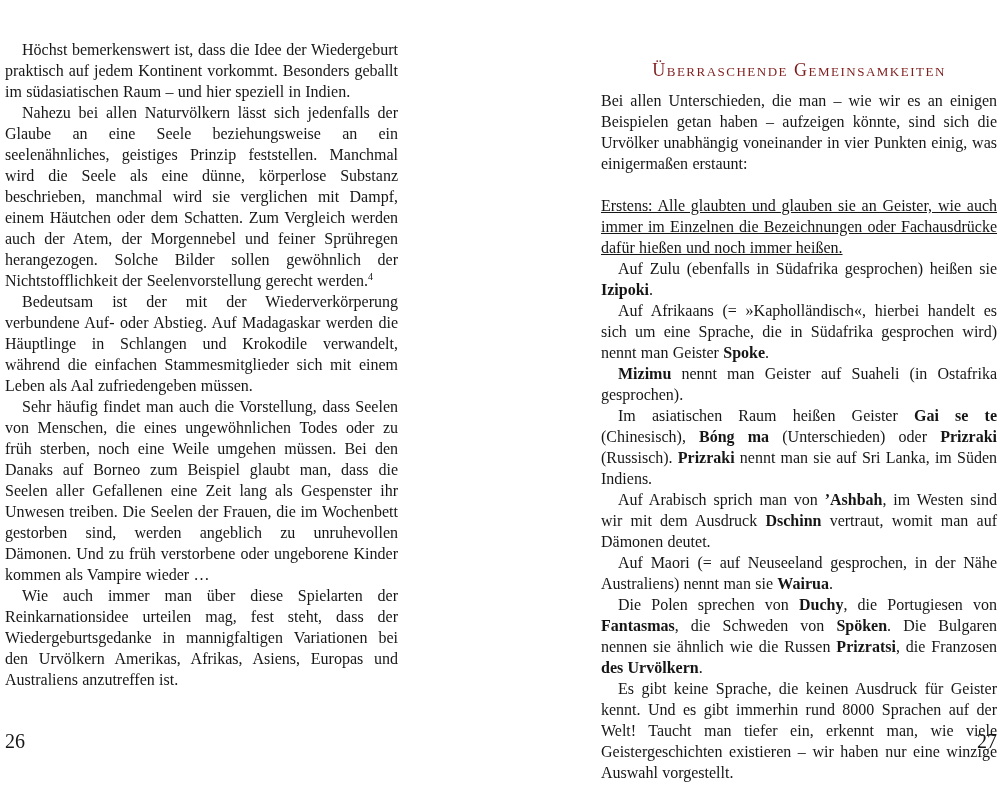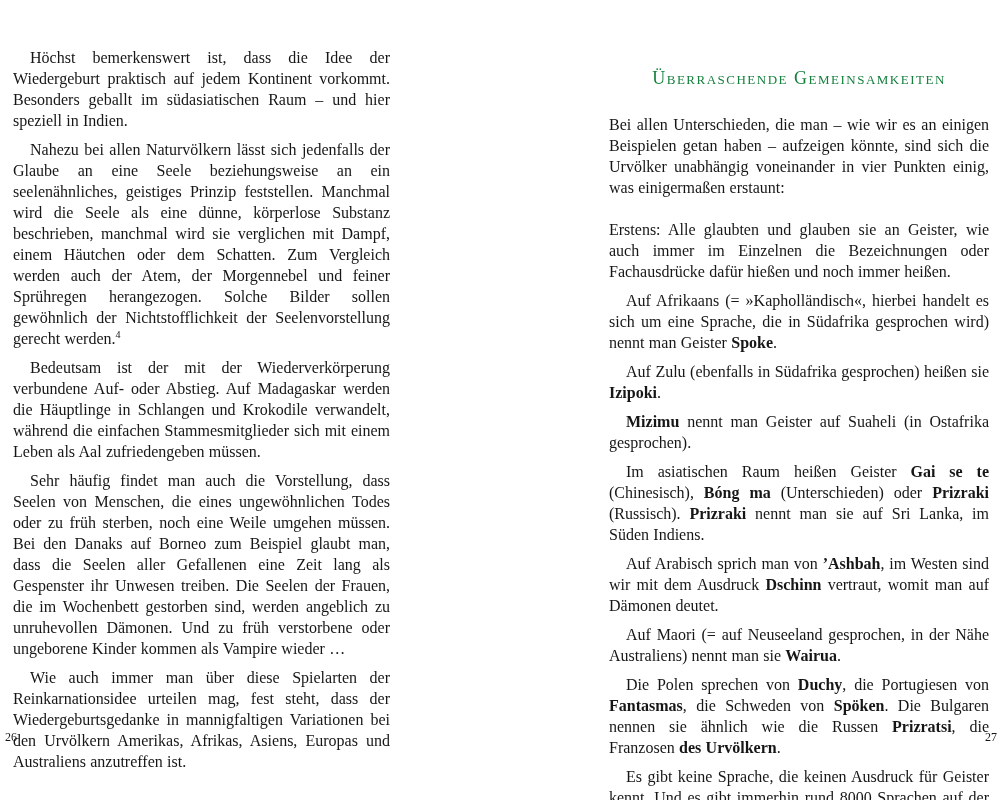--- a/index.html
+++ b/index.html
@@ -10,51 +10,51 @@
       background: #ffffff;
       font-family: "Liberation Serif", "DejaVu Serif", serif;
       color: #161616;
       overflow: hidden;
     }
     .spread { position: relative; width: 1000px; height: 800px; background: #ffffff; }
     .page { position: absolute; top: 0; height: 800px; }
     .page.left { left: 5px; width: 393px; }
     .page.right { left: 601px; width: 396px; }
     .page.left .text-block { position: absolute; top: 39px; left: 0; right: 0; }
-    .page.right .text-block { position: absolute; top: 106px; left: 0; right: 0; }
+    .page.right .text-block { position: absolute; top: 90px; left: 0; right: 0; }
     .chapter-heading {
       position: absolute;
       top: 56px;
       left: 0;
       right: 0;
-      margin: 12px;
+      margin: 4px;
       text-align: center;
       font-size: 18px;
       font-weight: normal;
       font-variant: small-caps;
       letter-spacing: 1.5px;
-      color: #15803d;
+      color: #7f1d1d;
     }
     .para {
-      margin: 8px;
+      margin: 0;
       text-align: justify;
       font-size: 16px;
       line-height: 21px;
       hyphens: auto;
       -webkit-hyphens: auto;
       word-spacing: 0.02em;
     }
     .para.indent { text-indent: 17px; }
-    .para.space-before { margin-top: 21px; }
+    .para.space-before { margin-top: 21px; text-decoration: underline; }
     .para sup { font-size: 10px; line-height: 0; vertical-align: super; }
     .para b { font-weight: bold; }
     .page-number {
       position: absolute;
       top: 730px;
-      font-size: 12px;
+      font-size: 20px;
       color: #161616;
     }
     .pn-left { left: 0; text-align: left; }
     .pn-right { right: 0; text-align: left; }
   </style>
 </head>
 <body>
 
 <div class="spread">
 
@@ -67,22 +67,22 @@
         <p class="para indent"><span>Wie auch immer man über diese Spielarten der Reinkarnationsidee urteilen mag, fest steht, dass der Wiedergeburtsgedanke in mannigfaltigen Variationen bei den Urvölkern Amerikas, Afrikas, Asiens, Europas und Australiens anzutreffen ist.</span></p>
       </div>
     <div class="page-number pn-left">26</div>
   </div>
 
   <div class="page right">
     <h1 class="chapter-heading">Überraschende Gemeinsamkeiten</h1>
     <div class="text-block">
         <p class="para"><span>Bei allen Unterschieden, die man – wie wir es an einigen Beispielen getan haben – aufzeigen könnte, sind sich die Urvölker unabhängig voneinander in vier Punkten einig, was einigermaßen erstaunt:</span></p>
         <p class="para space-before"><span>Erstens: Alle glaubten und glauben sie an Geister, wie auch immer im Einzelnen die Bezeichnungen oder Fachausdrücke dafür hießen und noch immer heißen.</span></p>
+        <p class="para indent"><span>Auf Zulu (ebenfalls in Südafrika gesprochen) heißen sie </span><b>Izipoki</b><span>.</span></p>
         <p class="para indent"><span>Auf Afrikaans (= »Kapholländisch«, hierbei handelt es sich um eine Sprache, die in Südafrika gesprochen wird) nennt man Geister </span><b>Spoke</b><span>.</span></p>
-        <p class="para indent"><span>Auf Zulu (ebenfalls in Südafrika gesprochen) heißen sie </span><b>Izipoki</b><span>.</span></p>
         <p class="para indent"><b>Mizimu</b><span> nennt man Geister auf Suaheli (in Ostafrika gesprochen).</span></p>
         <p class="para indent"><span>Im asiatischen Raum heißen Geister </span><b>Gai se te</b><span> (Chinesisch), </span><b>Bóng ma</b><span> (Unterschieden) oder </span><b>Prizraki</b><span> (Russisch). </span><b>Prizraki</b><span> nennt man sie auf Sri Lanka, im Süden Indiens.</span></p>
         <p class="para indent"><span>Auf Arabisch sprich man von </span><b>’Ashbah</b><span>, im Westen sind wir mit dem Ausdruck </span><b>Dschinn</b><span> vertraut, womit man auf Dämonen deutet.</span></p>
         <p class="para indent"><span>Auf Maori (= auf Neuseeland gesprochen, in der Nähe Australiens) nennt man sie </span><b>Wairua</b><span>.</span></p>
         <p class="para indent"><span>Die Polen sprechen von </span><b>Duchy</b><span>, die Portugiesen von </span><b>Fantasmas</b><span>, die Schweden von </span><b>Spöken</b><span>. Die Bulgaren nennen sie ähnlich wie die Russen </span><b>Prizratsi</b><span>, die Franzosen </span><b>des Urvölkern</b><span>.</span></p>
         <p class="para indent"><span>Es gibt keine Sprache, die keinen Ausdruck für Geister kennt. Und es gibt immerhin rund 8000 Sprachen auf der Welt! Taucht man tiefer ein, erkennt man, wie viele Geistergeschichten existieren – wir haben nur eine winzige Auswahl vorgestellt.</span></p>
       </div>
     <div class="page-number pn-right">27</div>
   </div>
 

